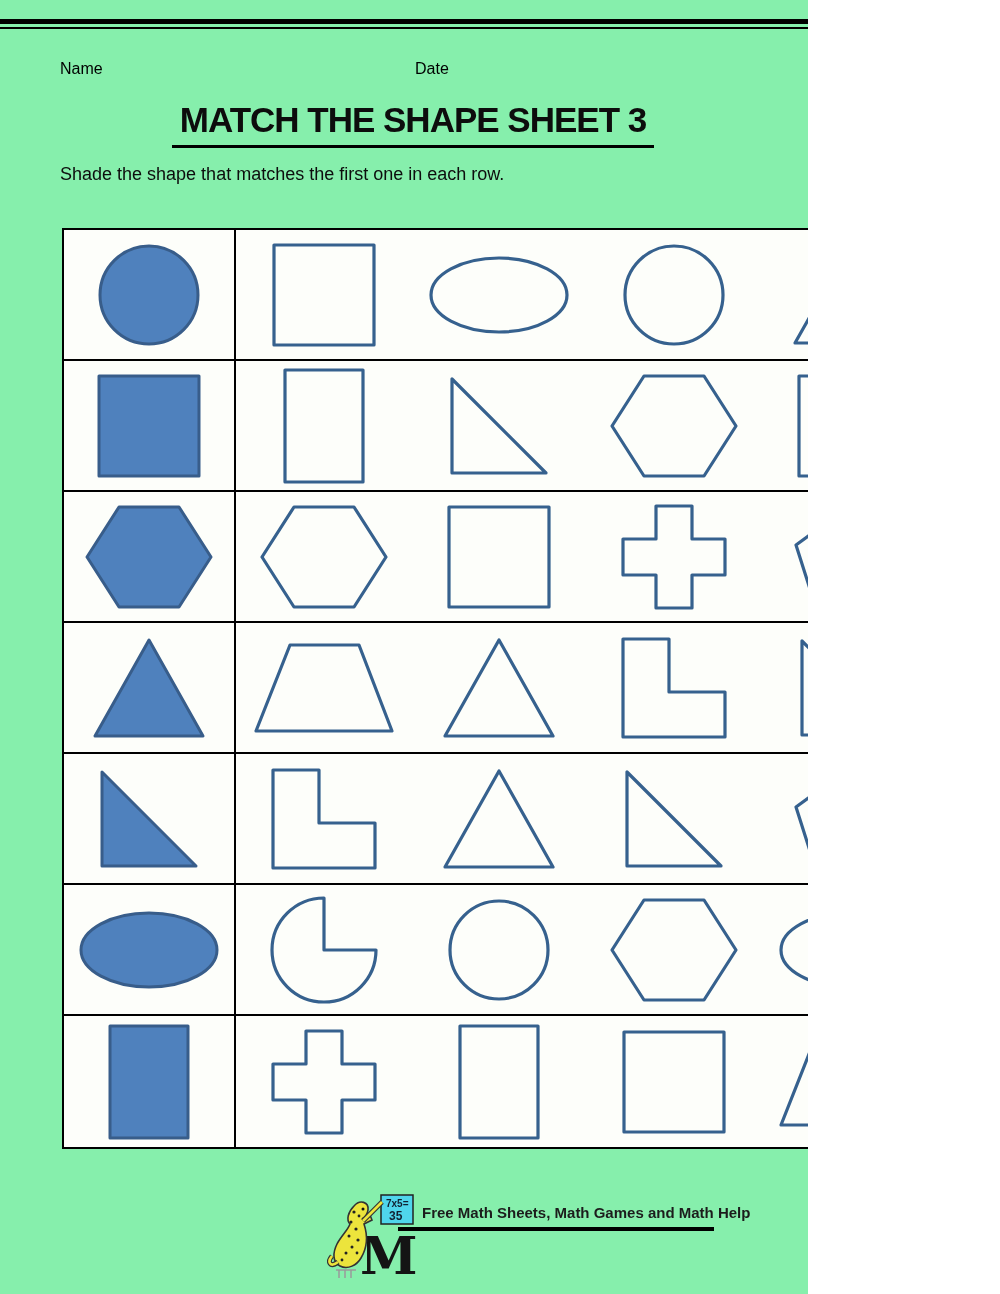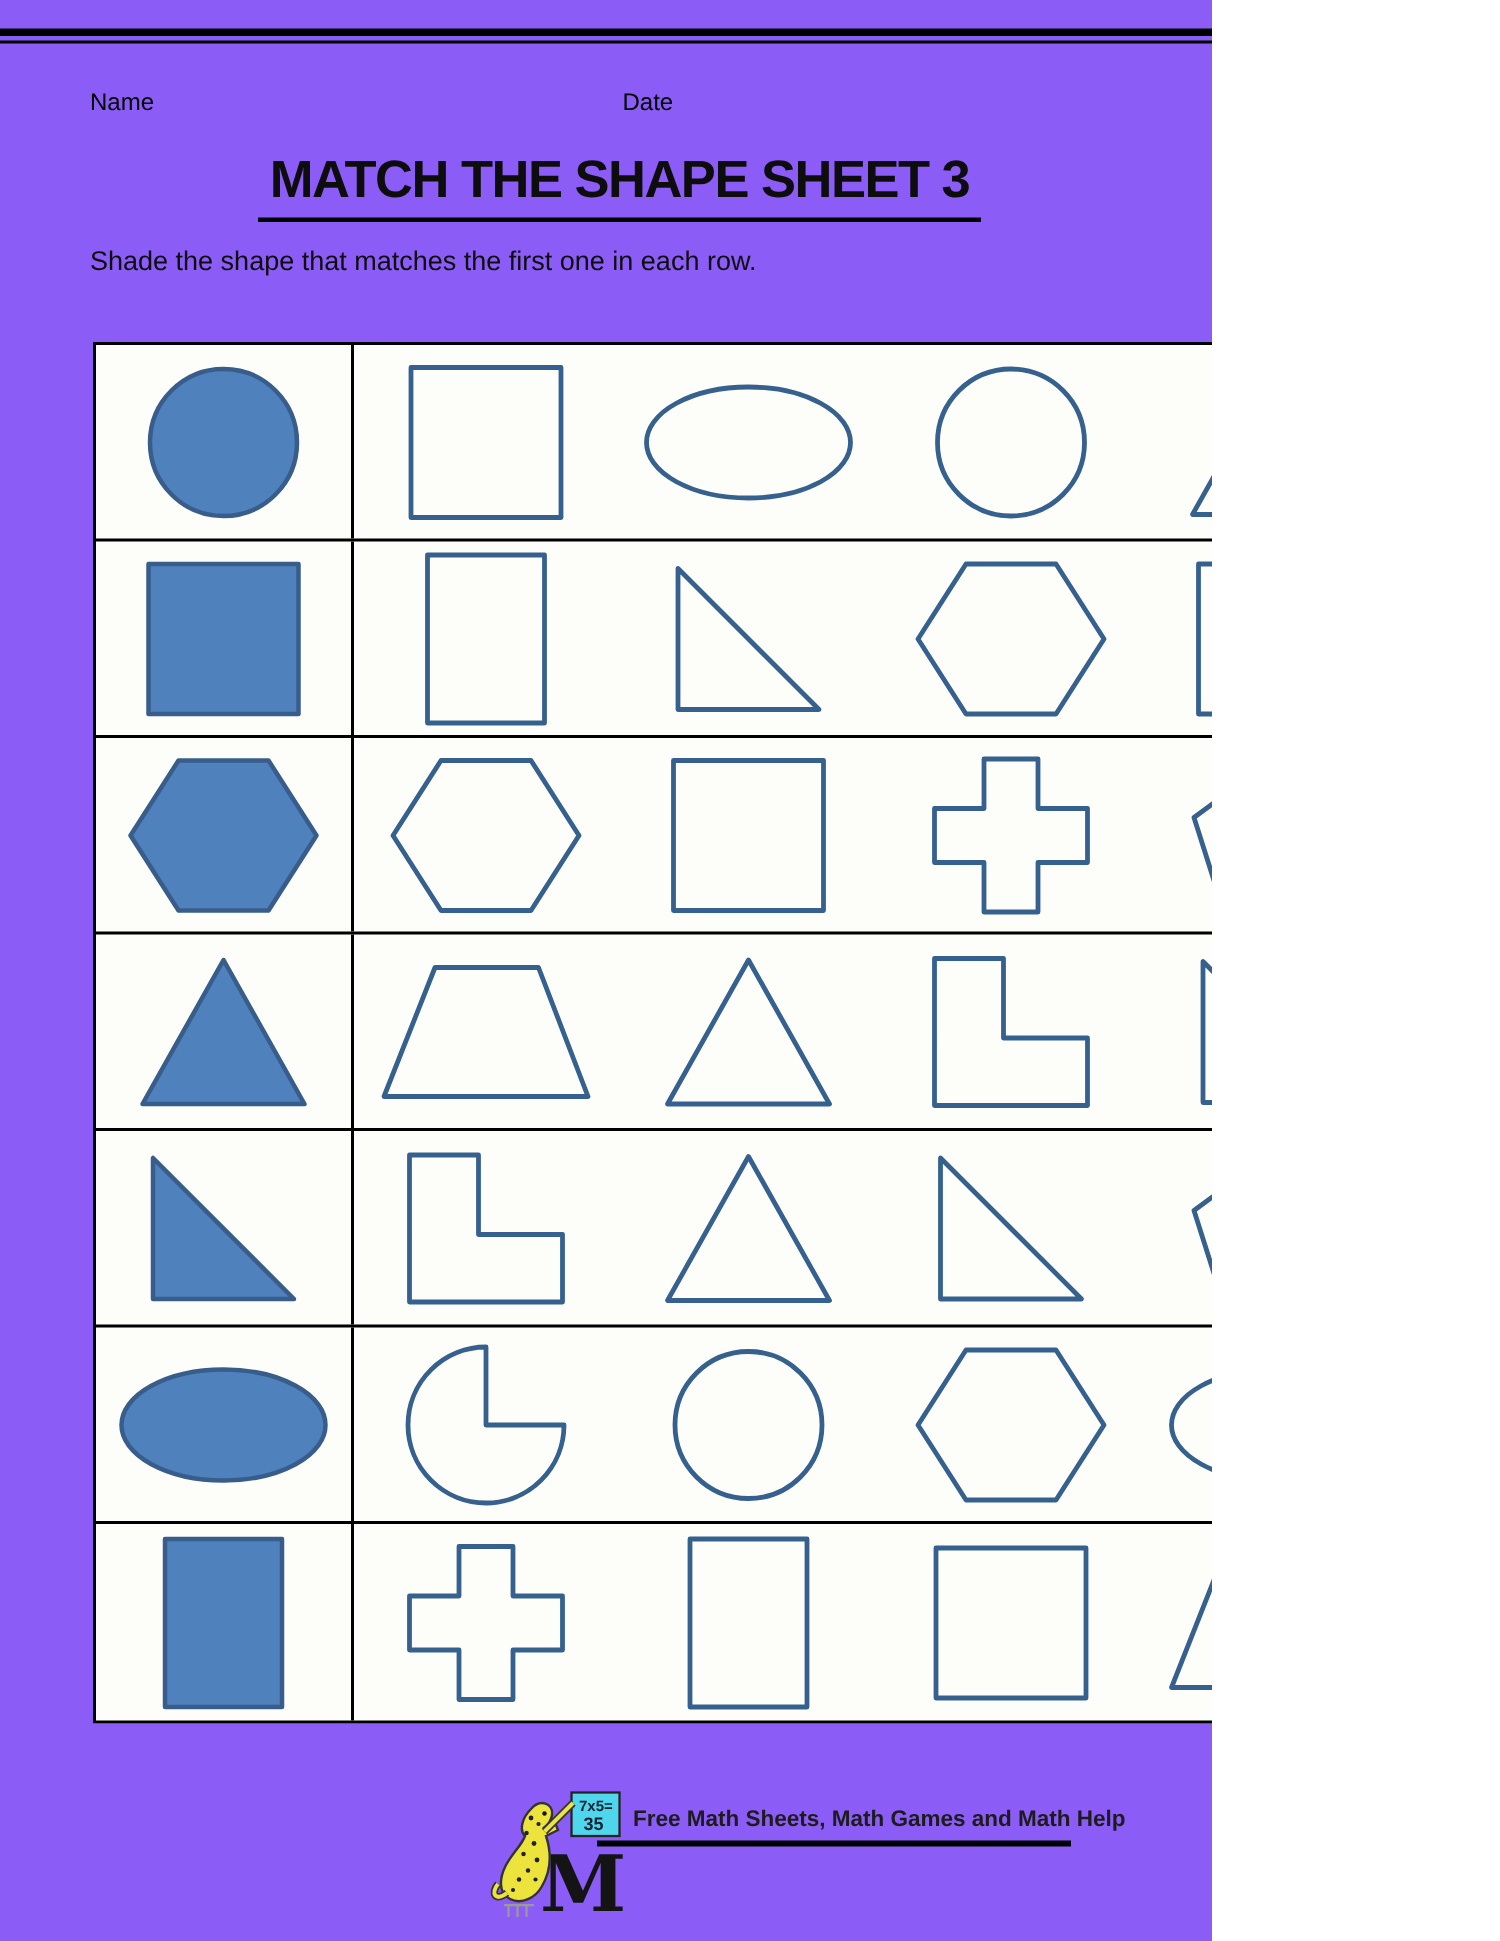--- a/index.html
+++ b/index.html
@@ -1,19 +1,19 @@
 <!DOCTYPE html>
 <html><head>
 <meta charset="utf-8">
 <style>
   * { margin:0; padding:0; box-sizing:border-box; }
   html,body { background:#ffffff; }
   .page {
     position:relative; width:808px; height:1294px;
-    background:#8b5cf6; overflow:hidden;
+    background:#86efac; overflow:hidden;
     font-family:"Liberation Sans", sans-serif; color:#000;
   }
   .rule-thick { position:absolute; left:0; right:0; top:19px; height:5px; background:#000; }
   .rule-thin  { position:absolute; left:0; right:0; top:27px; height:2px; background:#000; }
   .name-label { position:absolute; left:60px;  top:60px; font-size:16px; }
   .date-label { position:absolute; left:415px; top:60px; font-size:16px; }
 
   .logo-box {
     position:absolute; left:862px; top:57px; width:100px; height:93px;
     border:1px solid #7f7f7f; background:#fdfefa;

